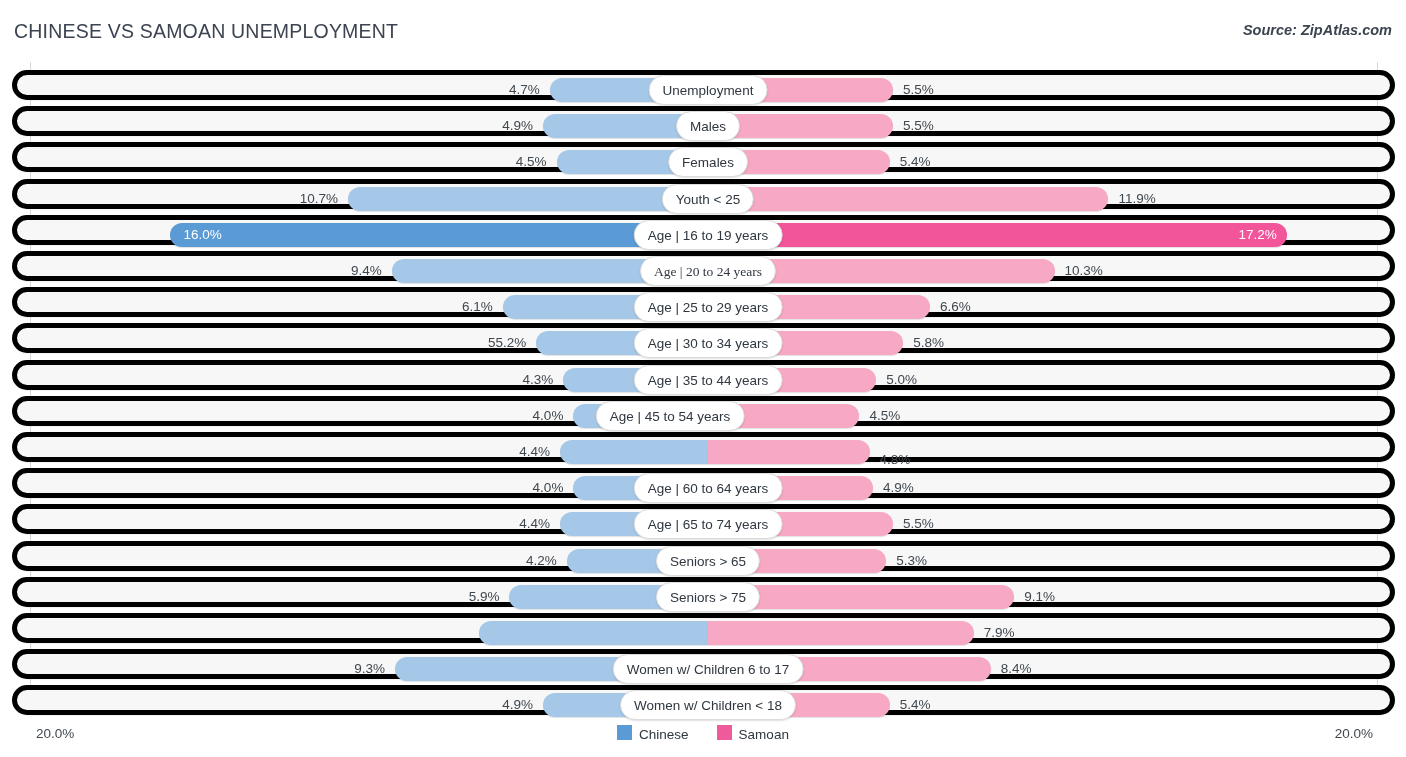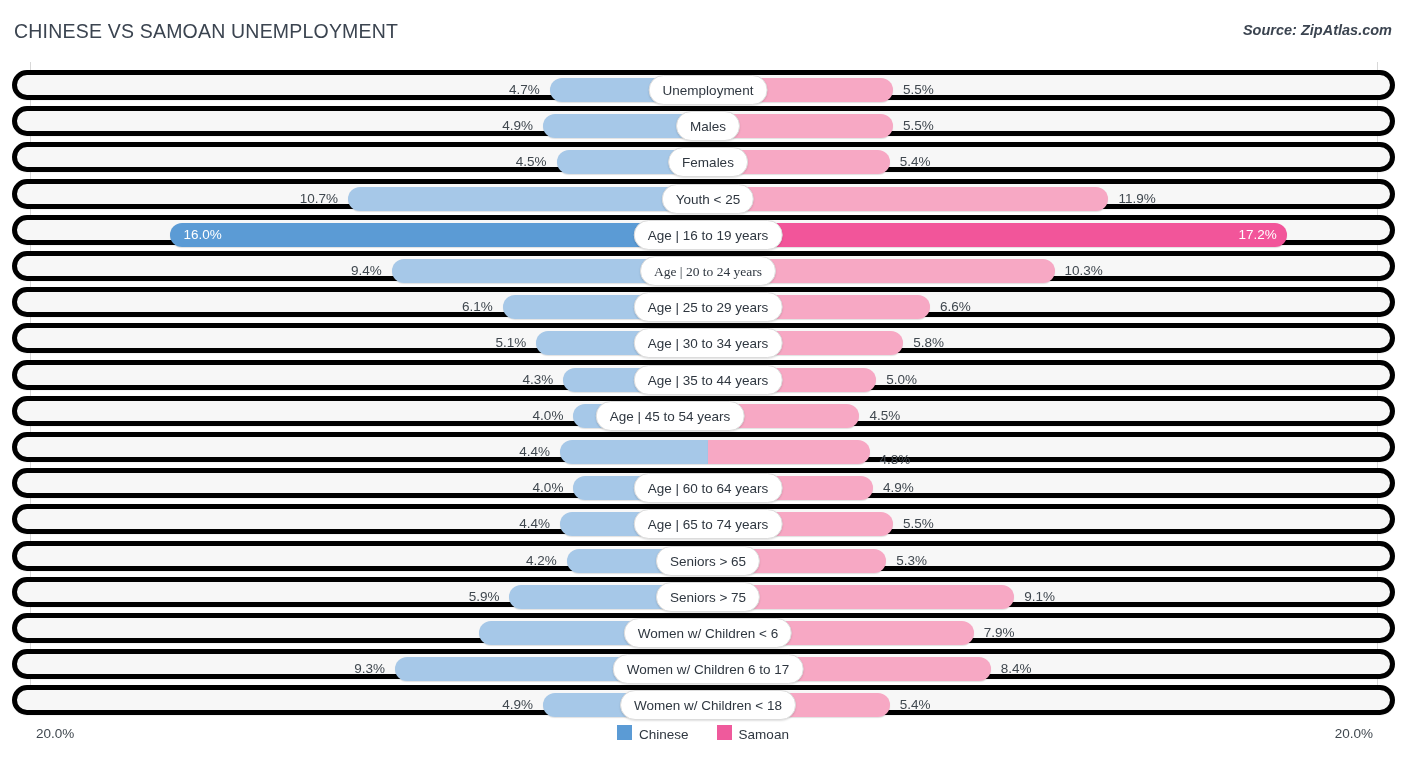--- a/index.html
+++ b/index.html
@@ -223,21 +223,21 @@
       <div class="row" style="top: 225.2px;">
         <div class="bar bar-left" style="left: 485.735px; width: 205.265px;"></div>
         <div class="bar bar-right" style="left: 691px; width: 222.09px;"></div>
         <div class="val val-left" style="left: 375.735px; width: 100px;">6.1%</div>
         <div class="val val-right" style="left: 923.09px; width: 100px;">6.6%</div>
         <div class="pill" style="left: 691px;">Age | 25 to 29 years</div>
       </div>
       <div class="row" style="top: 261.4px;">
         <div class="bar bar-left" style="left: 519.385px; width: 171.615px;"></div>
         <div class="bar bar-right" style="left: 691px; width: 195.17px;"></div>
-        <div class="val val-left" style="left: 409.385px; width: 100px;">5.1%</div>
+        <div class="val val-left" style="left: 409.385px; width: 100px;">55.2%</div>
         <div class="val val-right" style="left: 896.17px; width: 100px;">5.8%</div>
         <div class="pill" style="left: 691px;">Age | 30 to 34 years</div>
       </div>
       <div class="row" style="top: 297.6px;">
         <div class="bar bar-left" style="left: 546.305px; width: 144.695px;"></div>
         <div class="bar bar-right" style="left: 691px; width: 168.25px;"></div>
         <div class="val val-left" style="left: 436.305px; width: 100px;">4.3%</div>
         <div class="val val-right" style="left: 869.25px; width: 100px;">5.0%</div>
         <div class="pill" style="left: 691px;">Age | 35 to 44 years</div>
       </div>
@@ -280,21 +280,20 @@
         <div class="bar bar-right" style="left: 691px; width: 306.215px;"></div>
         <div class="val val-left" style="left: 382.465px; width: 100px;">5.9%</div>
         <div class="val val-right" style="left: 1007.21px; width: 100px;">9.1%</div>
         <div class="pill" style="left: 691px;">Seniors &gt; 75</div>
       </div>
       <div class="row" style="top: 551px;">
         <div class="bar bar-left" style="left: 462.18px; width: 228.82px;"></div>
         <div class="bar bar-right" style="left: 691px; width: 265.835px;"></div>
         <div class="val val-left" style="left: 355px; width: 100px; margin-top: 42px;">6.8%</div>
         <div class="val val-right" style="left: 966.835px; width: 100px;">7.9%</div>
-        <div class="pill" style="left: 691px;">Women w/ Children &lt; 6</div>
       </div>
       <div class="row" style="top: 587.2px;">
         <div class="bar bar-left" style="left: 378.055px; width: 312.945px;"></div>
         <div class="bar bar-right" style="left: 691px; width: 282.66px;"></div>
         <div class="val val-left" style="left: 268.055px; width: 100px;">9.3%</div>
         <div class="val val-right" style="left: 983.66px; width: 100px;">8.4%</div>
         <div class="pill" style="left: 691px;">Women w/ Children 6 to 17</div>
       </div>
       <div class="row" style="top: 623.4px;">
         <div class="bar bar-left" style="left: 526.115px; width: 164.885px;"></div>

